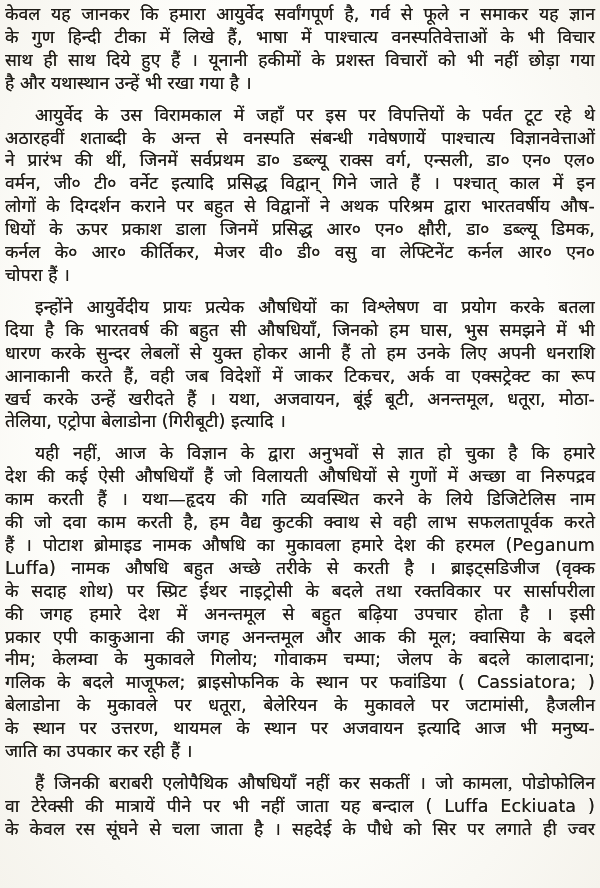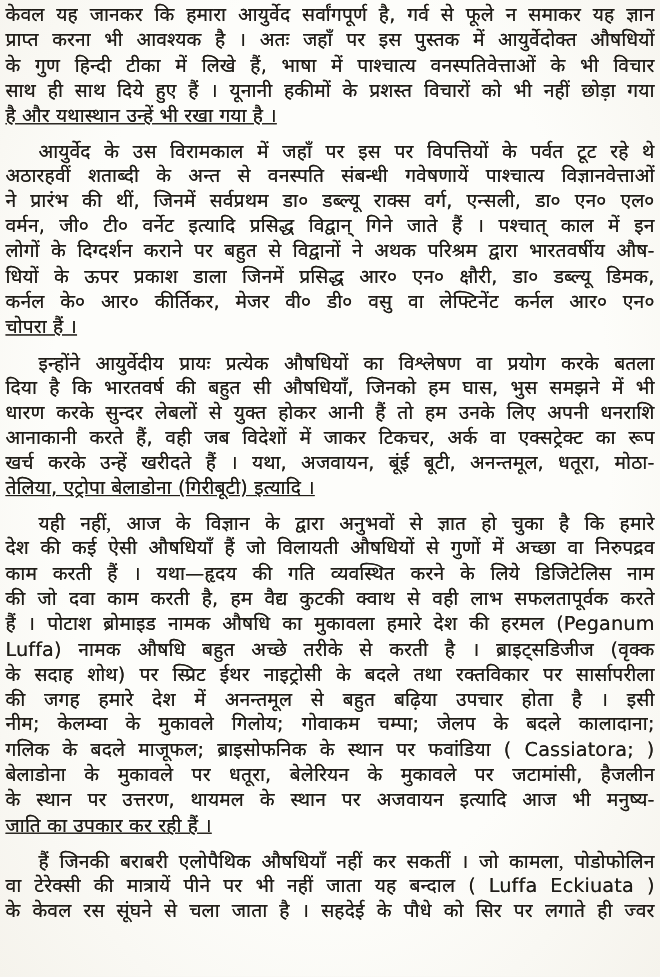--- a/index.html
+++ b/index.html
@@ -29,35 +29,33 @@
     line-height: 22.9px;
     white-space: normal;
     text-align: justify;
     text-align-last: justify;
     text-shadow: 0 0 0.5px rgba(32, 29, 24, 0.85);
     letter-spacing: 0.1px;
   }
   .line.no-just {
     text-align: left;
     text-align-last: left;
-    text-decoration: underline;
   }
   .paragraph.indent .line:first-child {
     text-indent: 30px;
     font-family: Liberation Serif, serif;
   }
 </style>
 </head>
 <body>
 
 <div class="page">
   <div id="page-text">
       <div class="paragraph">
         <div class="line">केवल यह जानकर कि हमारा आयुर्वेद सर्वांगपूर्ण है, गर्व से फूले न समाकर यह ज्ञान</div>
-        <div class="line">प्राप्त करना भी आवश्यक है । अतः जहाँ पर इस पुस्तक में आयुर्वेदोक्त औषधियों</div>
         <div class="line">के गुण हिन्दी टीका में लिखे हैं, भाषा में पाश्चात्य वनस्पतिवेत्ताओं के भी विचार</div>
         <div class="line">साथ ही साथ दिये हुए हैं । यूनानी हकीमों के प्रशस्त विचारों को भी नहीं छोड़ा गया</div>
         <div class="line no-just">है और यथास्थान उन्हें भी रखा गया है ।</div>
       </div>
       <div class="paragraph indent">
         <div class="line">आयुर्वेद के उस विरामकाल में जहाँ पर इस पर विपत्तियों के पर्वत टूट रहे थे</div>
         <div class="line">अठारहवीं शताब्दी के अन्त से वनस्पति संबन्धी गवेषणायें पाश्चात्य विज्ञानवेत्ताओं</div>
         <div class="line">ने प्रारंभ की थीं, जिनमें सर्वप्रथम डा० डब्ल्यू राक्स वर्ग, एन्सली, डा० एन० एल०</div>
         <div class="line">वर्मन, जी० टी० वर्नेट इत्यादि प्रसिद्ध विद्वान् गिने जाते हैं । पश्चात् काल में इन</div>
         <div class="line">लोगों के दिग्दर्शन कराने पर बहुत से विद्वानों ने अथक परिश्रम द्वारा भारतवर्षीय औष-</div>
@@ -75,20 +73,21 @@
       </div>
       <div class="paragraph indent">
         <div class="line">यही नहीं, आज के विज्ञान के द्वारा अनुभवों से ज्ञात हो चुका है कि हमारे</div>
         <div class="line">देश की कई ऐसी औषधियाँ हैं जो विलायती औषधियों से गुणों में अच्छा वा निरुपद्रव</div>
         <div class="line">काम करती हैं । यथा—हृदय की गति व्यवस्थित करने के लिये डिजिटेलिस नाम</div>
         <div class="line">की जो दवा काम करती है, हम वैद्य कुटकी क्वाथ से वही लाभ सफलतापूर्वक करते</div>
         <div class="line">हैं । पोटाश ब्रोमाइड नामक औषधि का मुकावला हमारे देश की हरमल (Peganum</div>
         <div class="line">Luffa) नामक औषधि बहुत अच्छे तरीके से करती है । ब्राइट्सडिजीज (वृक्क</div>
         <div class="line">के सदाह शोथ) पर स्प्रिट ईथर नाइट्रोसी के बदले तथा रक्तविकार पर सार्सापरीला</div>
         <div class="line">की जगह हमारे देश में अनन्तमूल से बहुत बढ़िया उपचार होता है । इसी</div>
+        <div class="line">प्रकार एपी काकुआना की जगह अनन्तमूल और आक की मूल; क्वासिया के बदले</div>
         <div class="line">नीम; केलम्वा के मुकावले गिलोय; गोवाकम चम्पा; जेलप के बदले कालादाना;</div>
         <div class="line">गलिक के बदले माजूफल; ब्राइसोफनिक के स्थान पर फवांडिया ( Cassiatora; )</div>
         <div class="line">बेलाडोना के मुकावले पर धतूरा, बेलेरियन के मुकावले पर जटामांसी, हैजलीन</div>
         <div class="line">के स्थान पर उत्तरण, थायमल के स्थान पर अजवायन इत्यादि आज भी मनुष्य-</div>
         <div class="line no-just">जाति का उपकार कर रही हैं ।</div>
       </div>
       <div class="paragraph indent">
         <div class="line">हैं जिनकी बराबरी एलोपैथिक औषधियाँ नहीं कर सकतीं । जो कामला, पोडोफोलिन</div>
         <div class="line">वा टेरेक्सी की मात्रायें पीने पर भी नहीं जाता यह बन्दाल ( Luffa Eckiuata )</div>
         <div class="line">के केवल रस सूंघने से चला जाता है । सहदेई के पौधे को सिर पर लगाते ही ज्वर</div>

